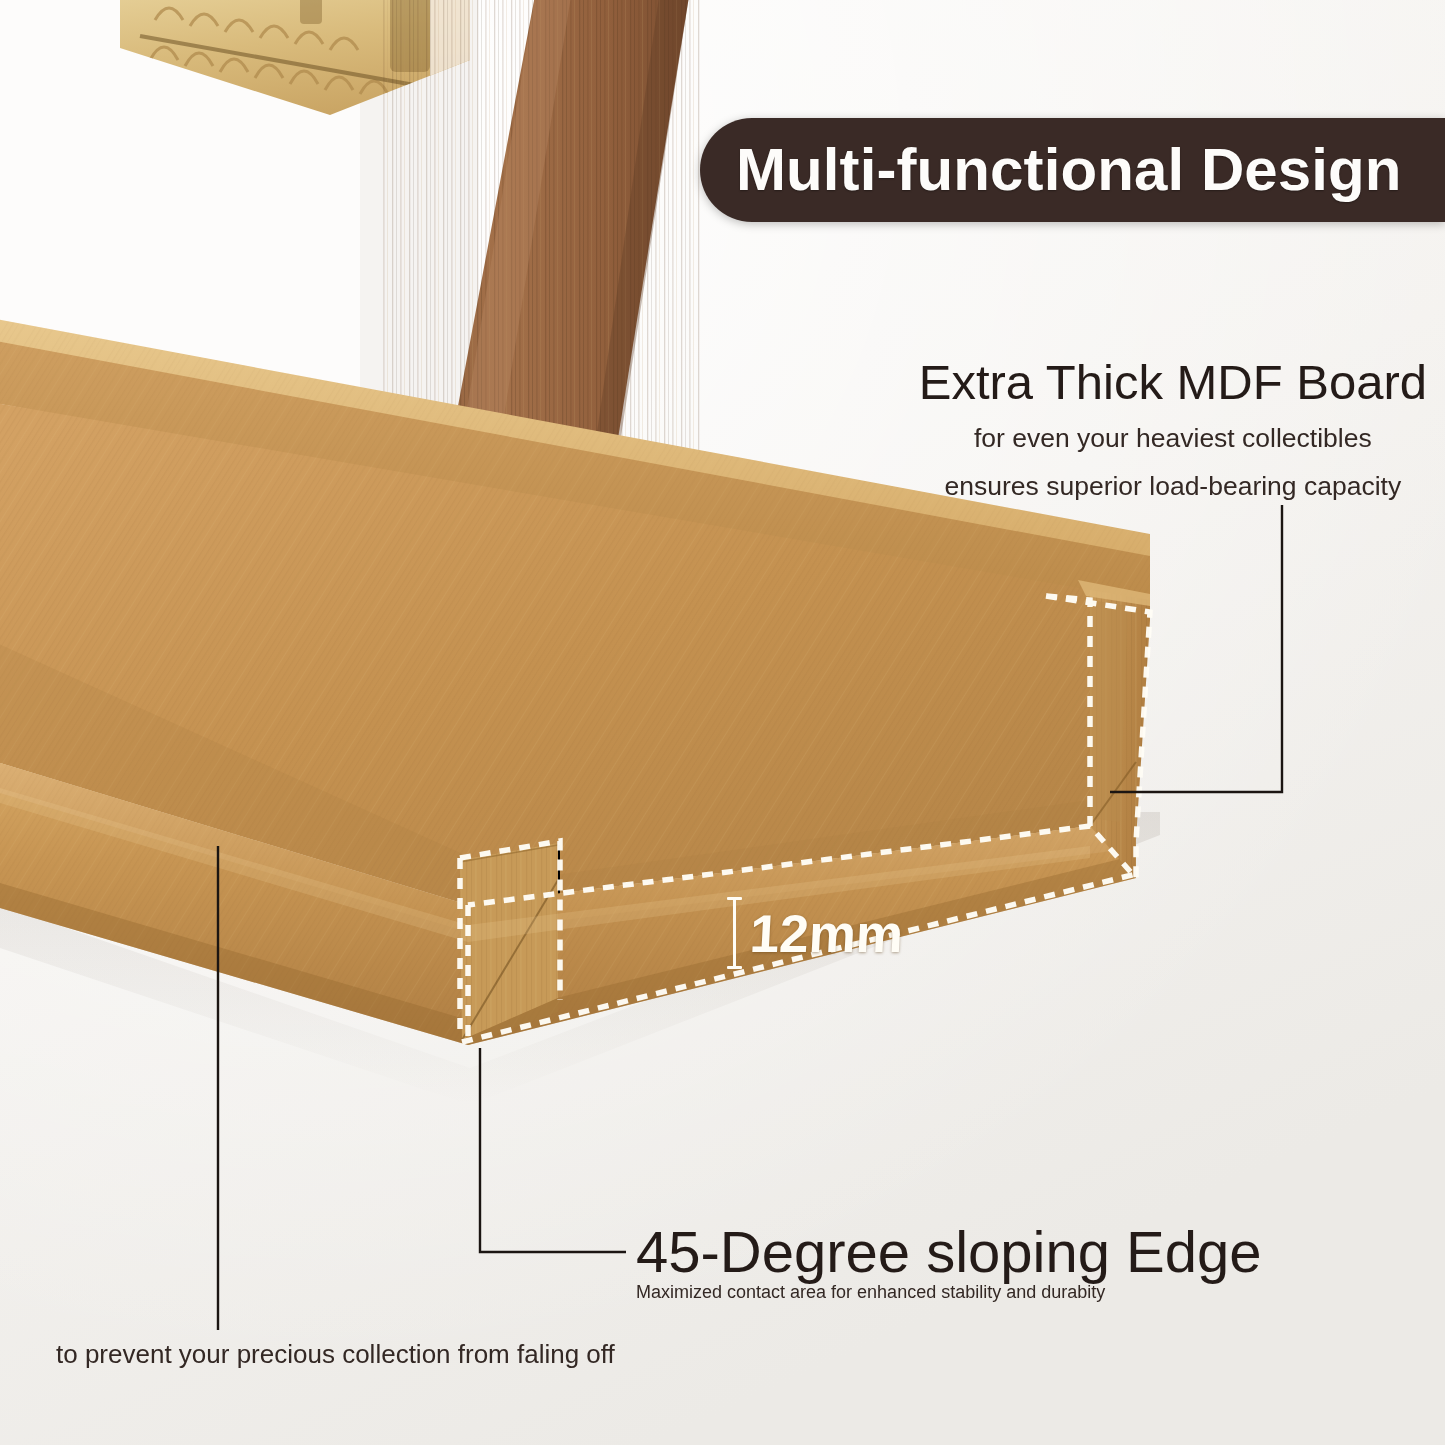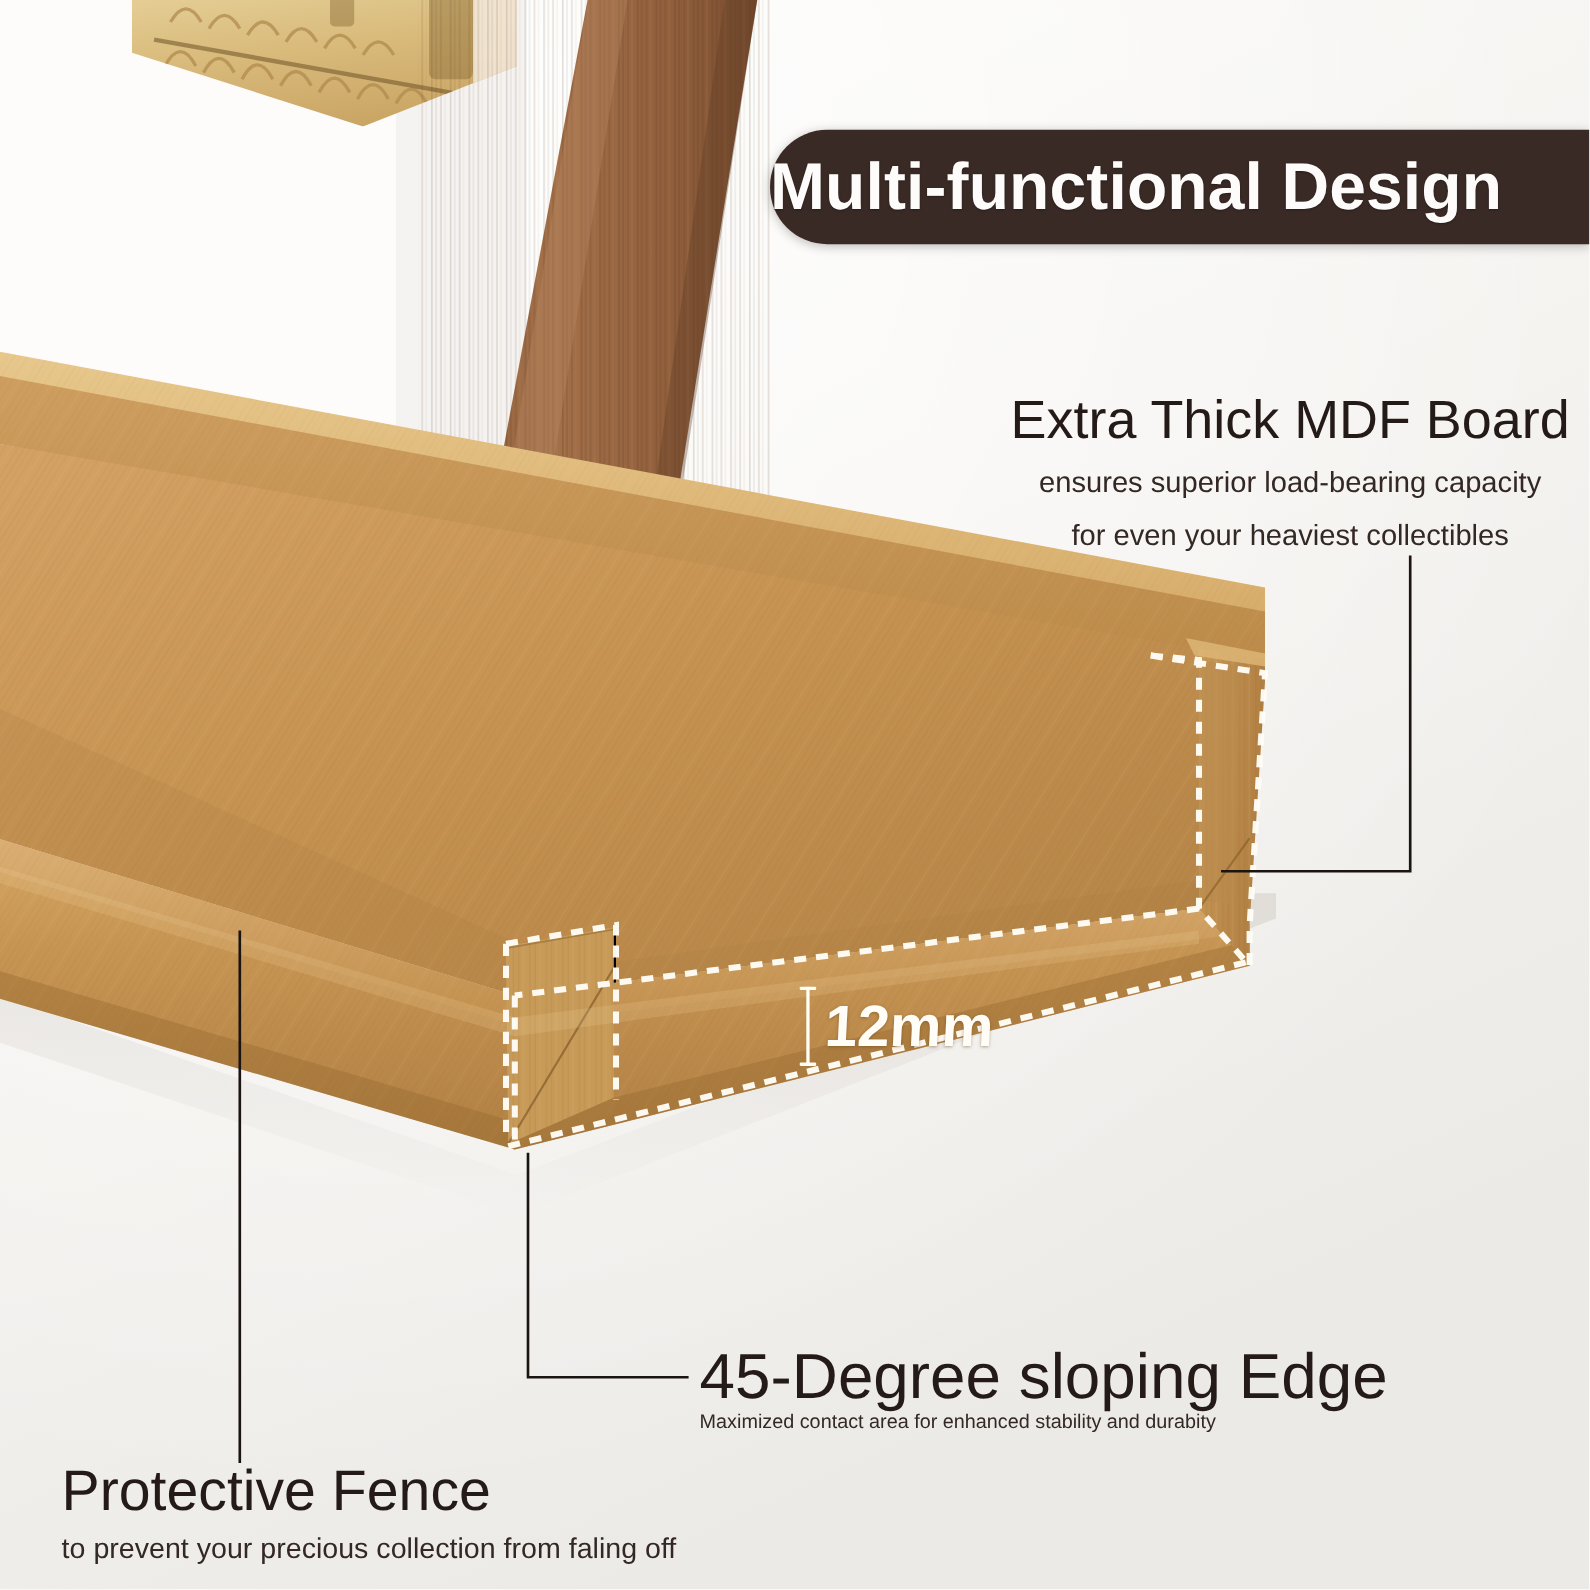--- a/index.html
+++ b/index.html
@@ -18,20 +18,21 @@
 
   
   .banner{
     position:absolute;
     left:700px;top:118px;
     width:745px;height:104px;
     background:#3a2a26;
     border-radius:52px 0 0 52px;
     display:flex;align-items:center;
     box-sizing:border-box;
+    padding-left:36px;
     box-shadow:0 2px 10px rgba(0,0,0,.25);
   }
   .banner-text{
     color:#fdfcfa;
     font-size:60px;
     font-weight:bold;
     letter-spacing:.1px;
     white-space:nowrap;
     line-height:1;
     text-shadow:0 1px 2px rgba(0,0,0,.35);
@@ -310,31 +311,30 @@
       <path d="M218,846 L218,1330"></path>
     </g>
   </svg>
 
   <div class="banner">
     <span class="banner-text">Multi-functional Design</span>
   </div>
 
   <div class="callout" id="callout-mdf">
     <div class="title">Extra Thick MDF Board</div>
+    <div class="sub">for even your heaviest collectibles</div>
     <div class="sub">ensures superior load-bearing capacity</div>
-    <div class="sub">for even your heaviest collectibles</div>
   </div>
 
   <div class="callout" id="callout-edge">
     <div class="title">45-Degree sloping Edge</div>
     <div class="sub">Maximized contact area for enhanced stability and durabity</div>
   </div>
 
   <div class="callout" id="callout-fence">
-    <div class="title">Protective Fence</div>
     <div class="sub">to prevent your precious collection from faling off</div>
   </div>
 
   <div id="dim-12mm">
     <div class="dim-bar">
       <div class="cap top"></div>
       <div class="stem"></div>
       <div class="cap bot"></div>
     </div>
     <div class="dim-text">12mm</div>

